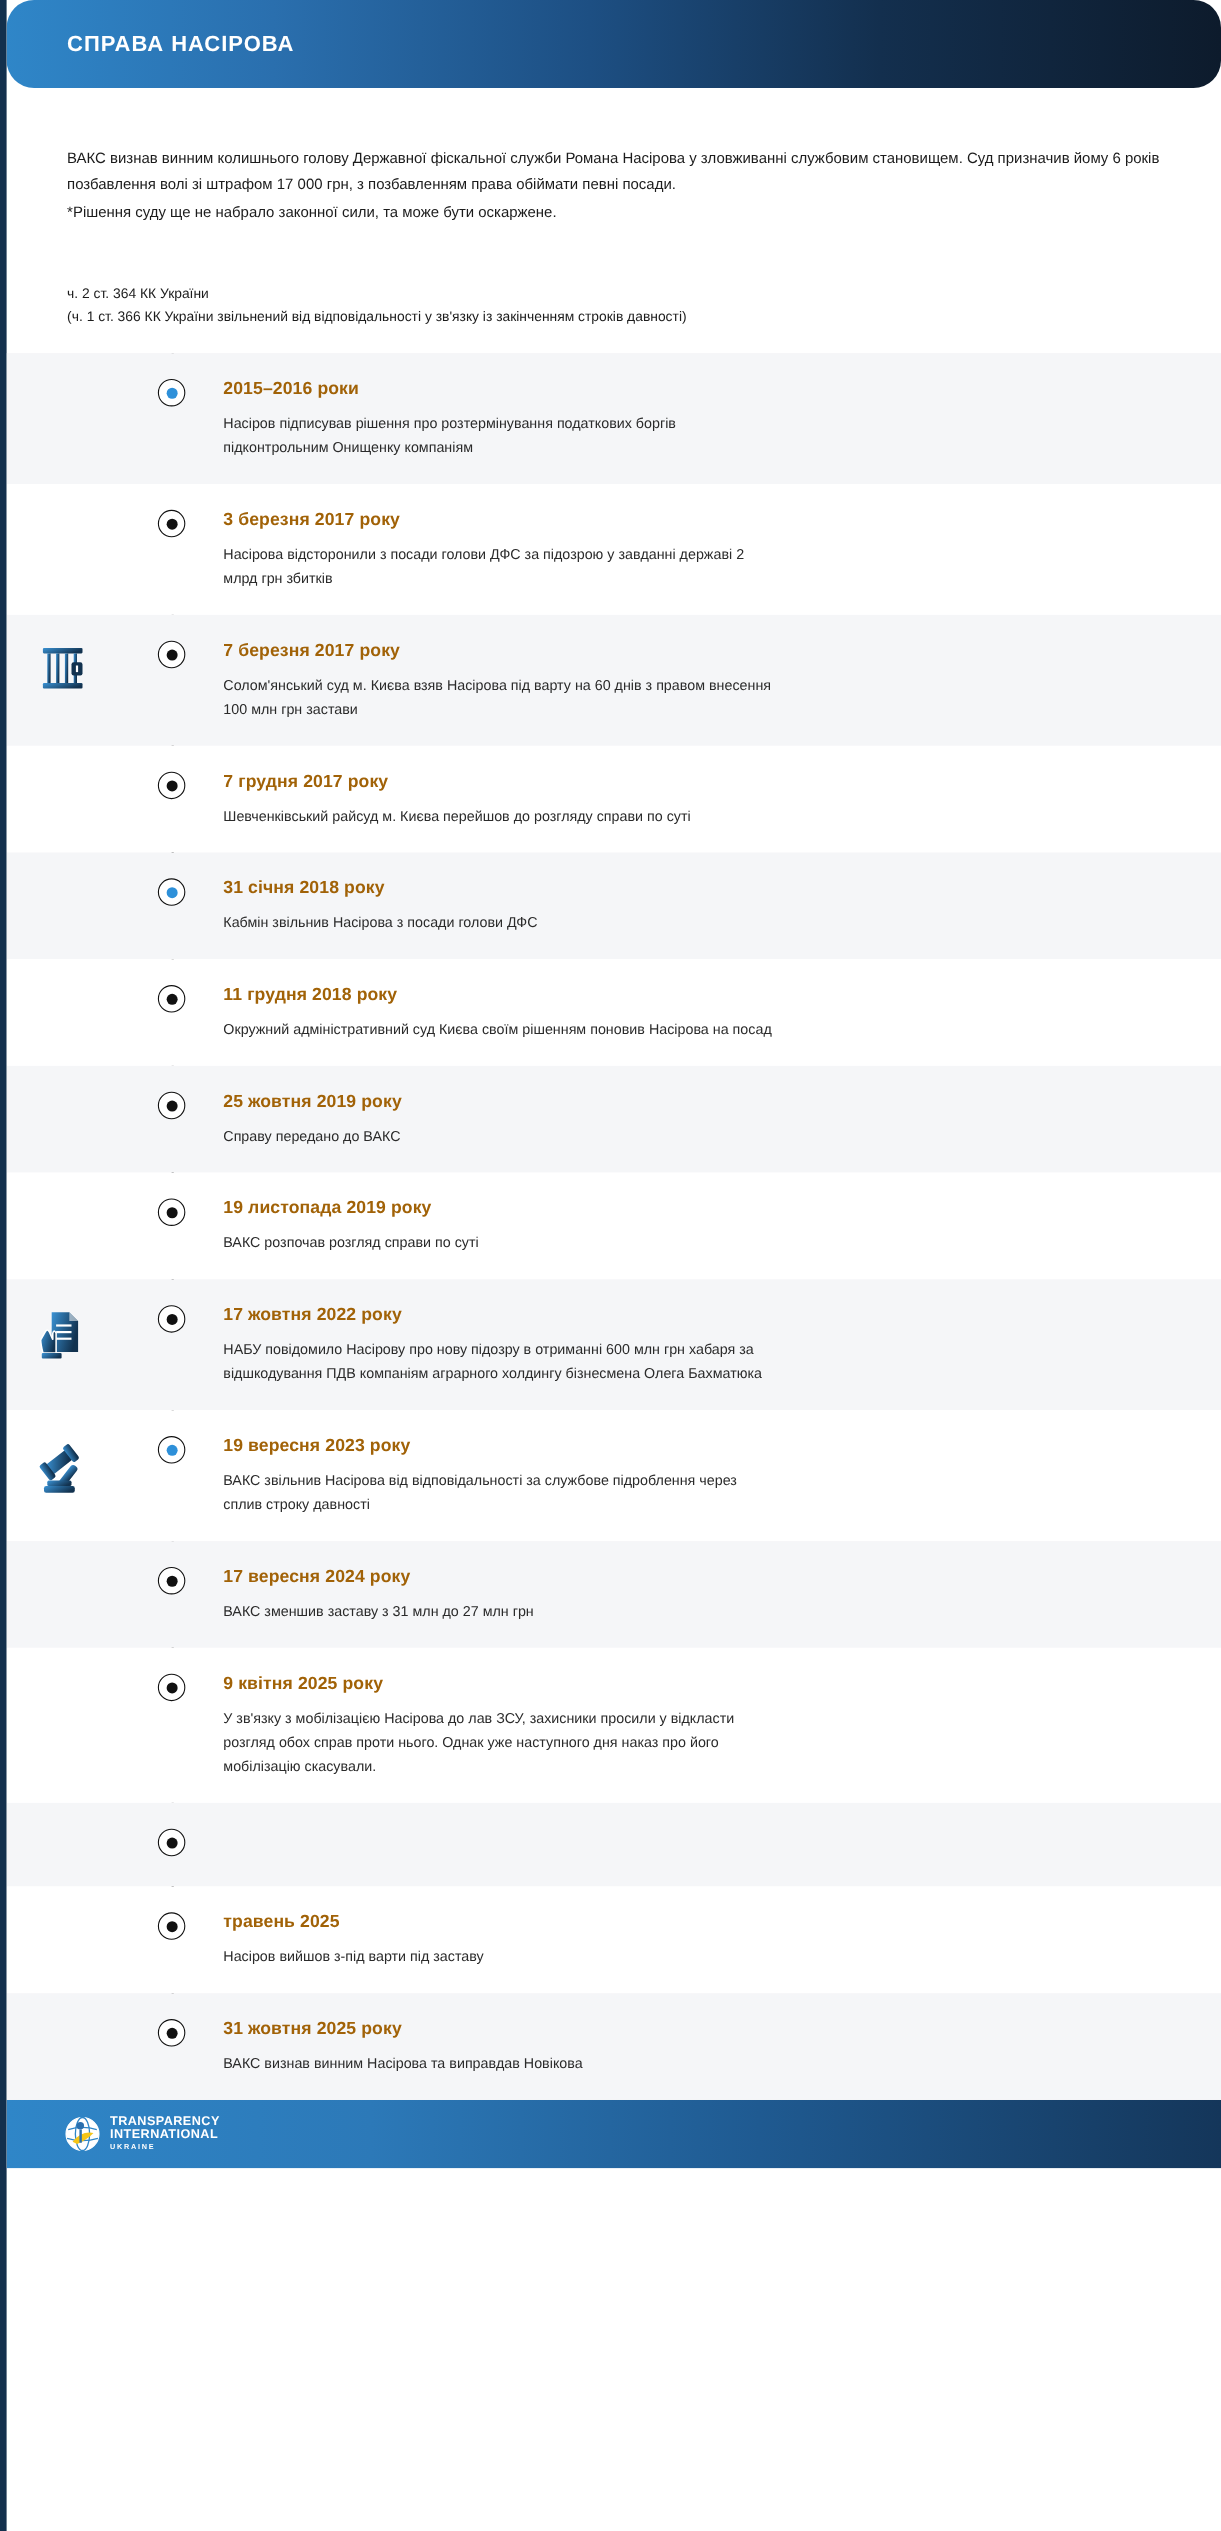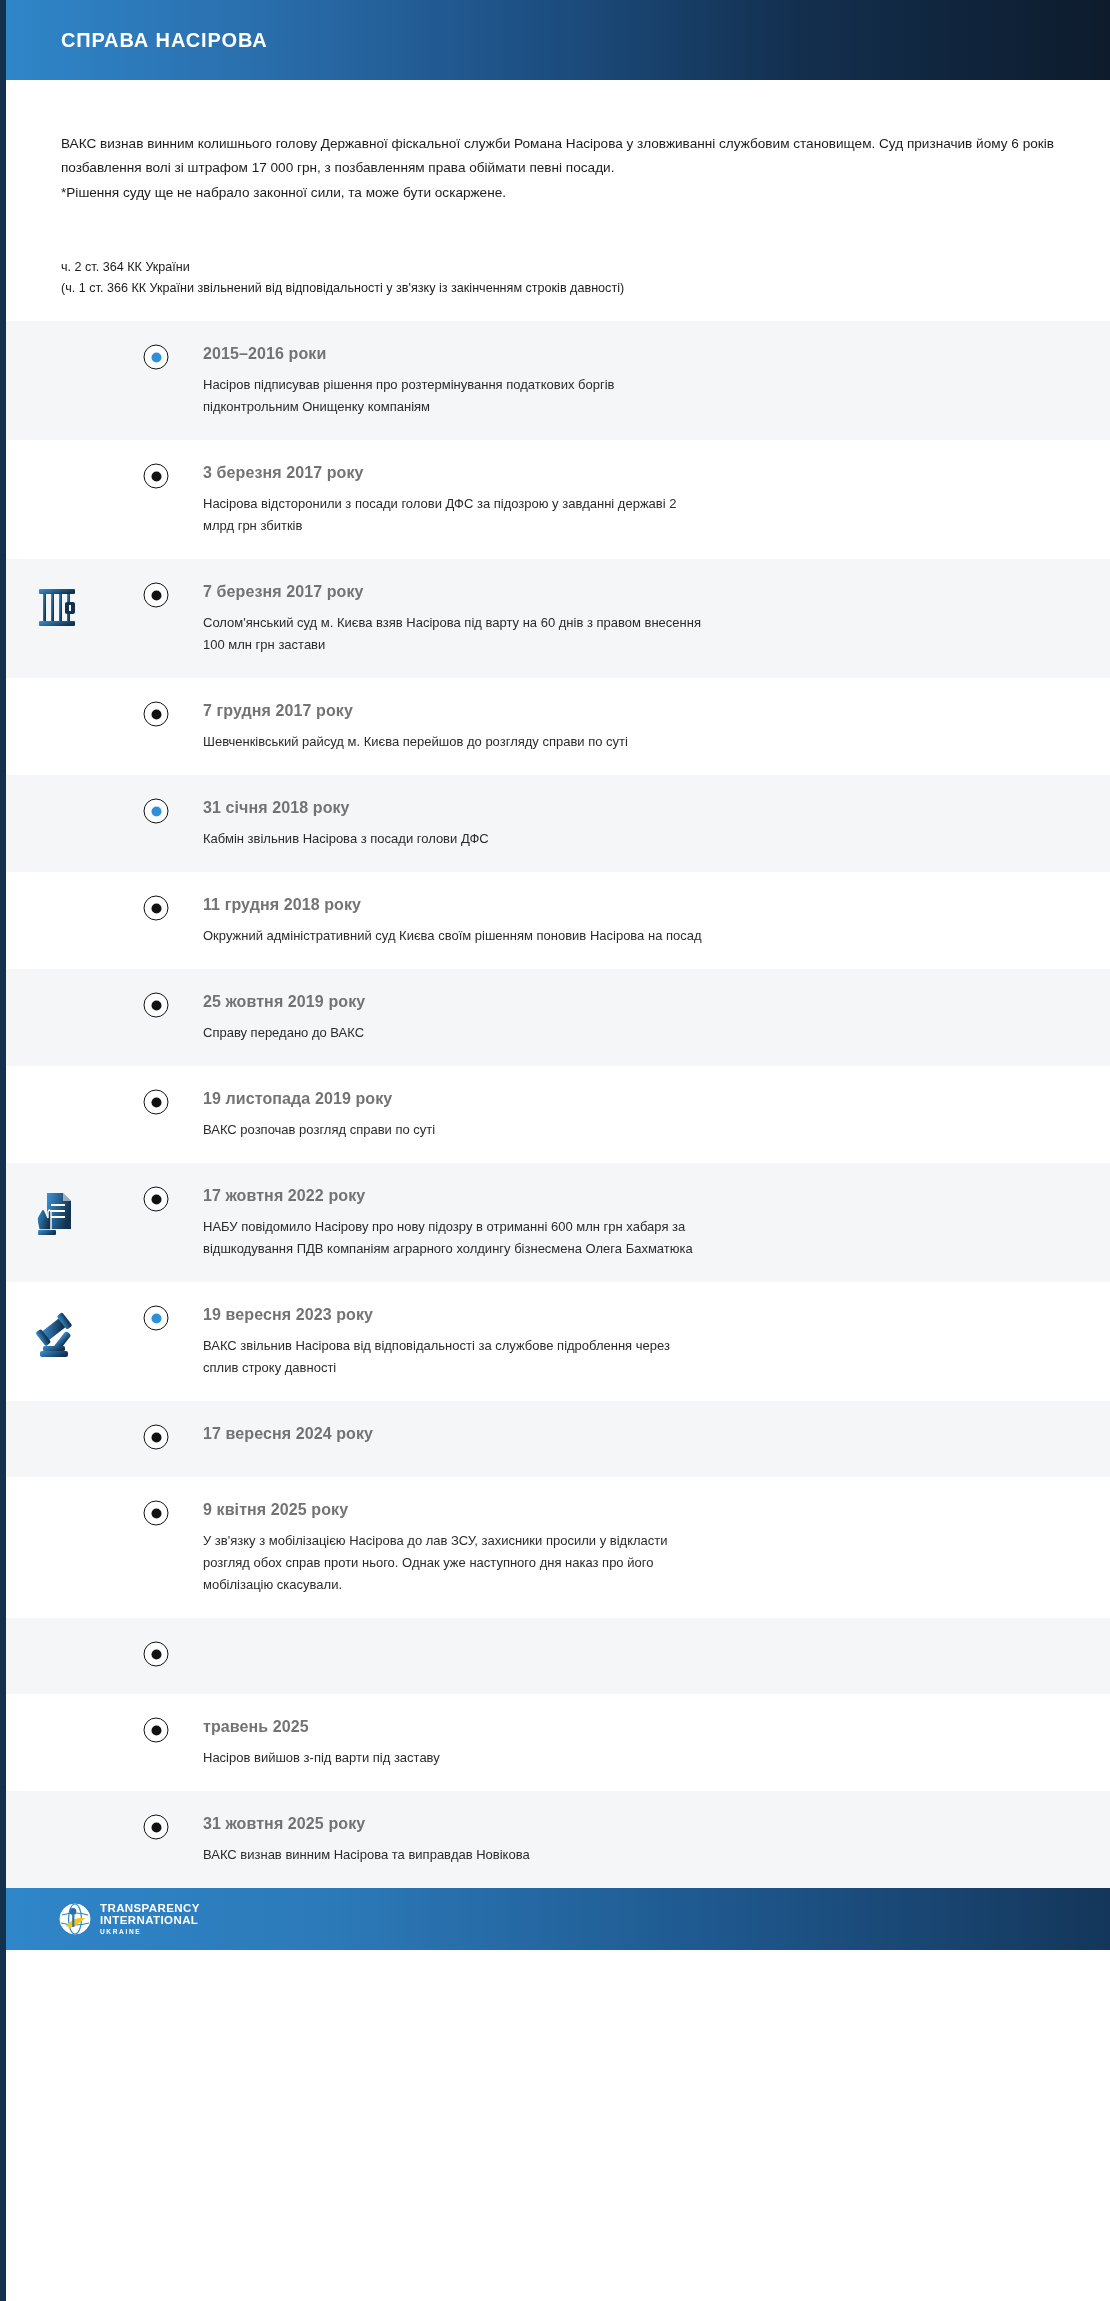--- a/index.html
+++ b/index.html
@@ -24,20 +24,21 @@
     overflow: hidden;
   }
 
   
   .header {
     height: 80px;
     background: linear-gradient(90deg, #2f86c8 0%, #2a6fae 22%, #1d4f83 48%, #132f4e 72%, #0d1b2c 100%);
     display: flex;
     align-items: center;
     padding-left: 55px;
+    border-radius: 25px;
   }
   .header-title {
     color: #ffffff;
     font-size: 20px;
     font-weight: bold;
     letter-spacing: 0.9px;
   }
 
   
   .intro {
@@ -127,21 +128,21 @@
   .marker .dot.blue { background: #2e90d9; }
 
   .content {
     flex: 1;
     padding-left: 47px;
     padding-top: 2px;
   }
   .event-date {
     font-size: 16px;
     font-weight: bold;
-    color: #737373;
+    color: #a16207;
     letter-spacing: 0.1px;
     margin-bottom: 11px;
   }
   .event-desc {
     font-size: 13px;
     line-height: 22px;
     color: #2b2b2b;
     max-width: 500px;
   }
 
@@ -370,20 +371,21 @@
       </div>
       <div class="row shaded">
         <div class="icon-slot"></div>
         <div class="marker-slot">
           <div class="marker">
             <div class="dot"></div>
           </div>
         </div>
         <div class="content">
           <div class="event-date">17 вересня 2024 року</div>
+          <div class="event-desc">ВАКС зменшив заставу з 31 млн до 27 млн грн</div>
         </div>
       </div>
       <div class="row plain">
         <div class="icon-slot"></div>
         <div class="marker-slot">
           <div class="marker">
             <div class="dot"></div>
           </div>
         </div>
         <div class="content">

